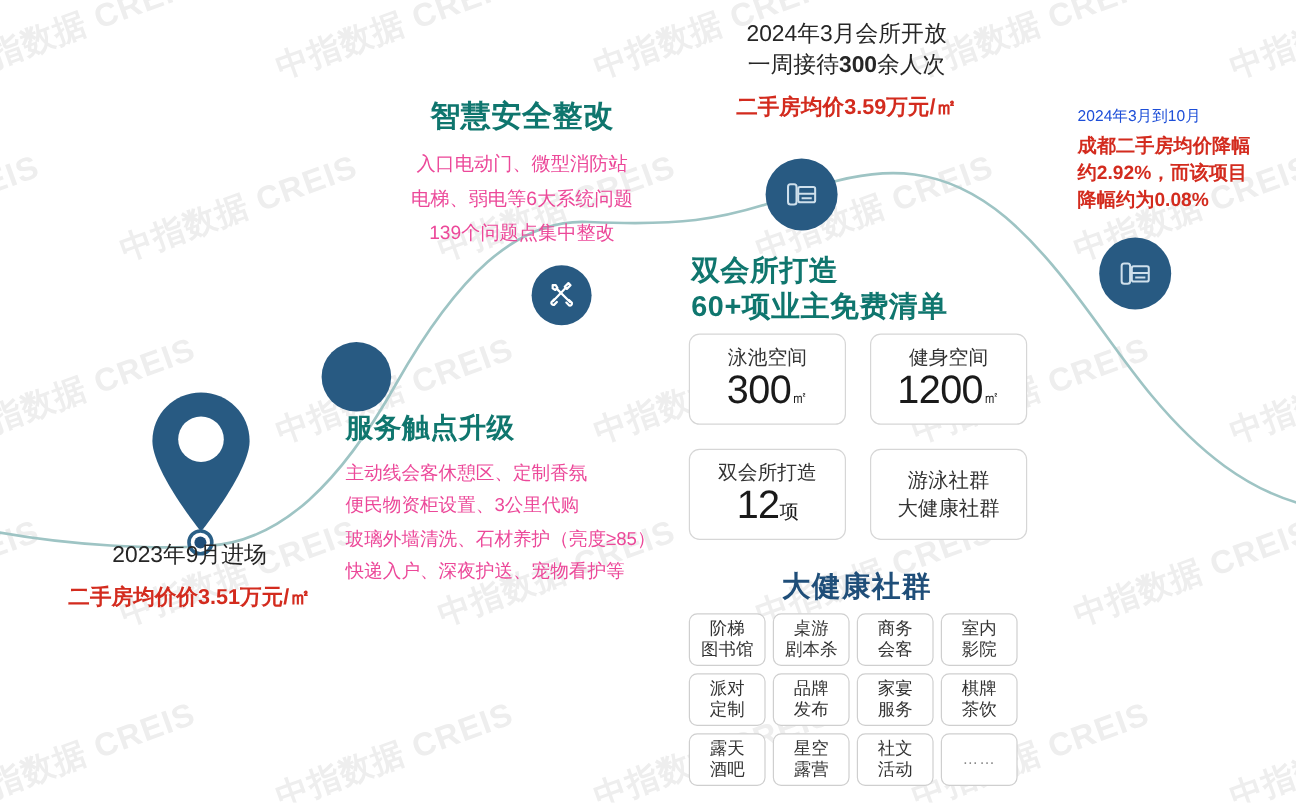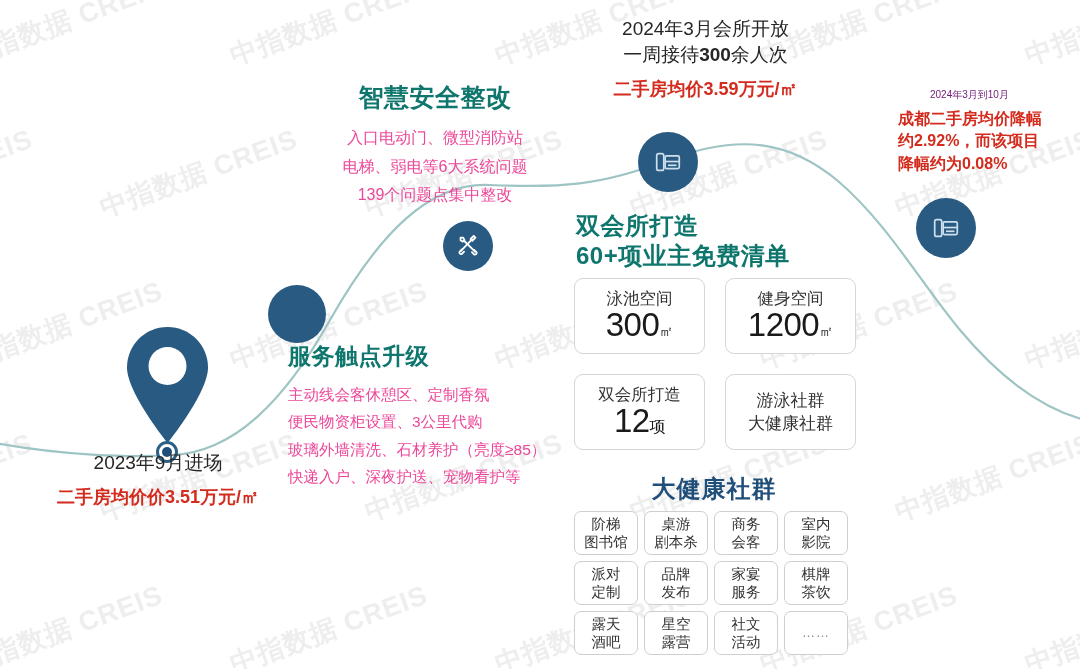--- a/index.html
+++ b/index.html
@@ -314,21 +314,21 @@
 
   <div class="block ctr" style="left:578px; top:16px; width:255px;">
     <div class="lbl-dark">2024年3月会所开放</div>
     <div class="lbl-dark">
       <span>一周接待</span><b>300</b><span>余人次</span>
     </div>
     <div class="red-bold" style="margin-top:10px;">二手房均价3.59万元/㎡</div>
   </div>
 
   <div class="block lft" style="left:898px; top:88px; width:182px;">
-    <div class="lbl-dark" style="font-size:10px; color:#701a75;margin-left:32px;">2024年3月到10月</div>
+    <div class="lbl-dark" style="font-size:13px; color:#1d4ed8;">2024年3月到10月</div>
     <div style="margin-top:6px;">
       <div class="red-block">成都二手房均价降幅</div>
       <div class="red-block">约2.92%，而该项目</div>
       <div class="red-block">降幅约为0.08%</div>
     </div>
   </div>
 
   <div class="block lft" style="left:576px; top:211px;">
     <div class="h-blue" style="font-size:24px;">双会所打造</div>
     <div class="h-blue" style="font-size:24px;">60+项业主免费清单</div>

